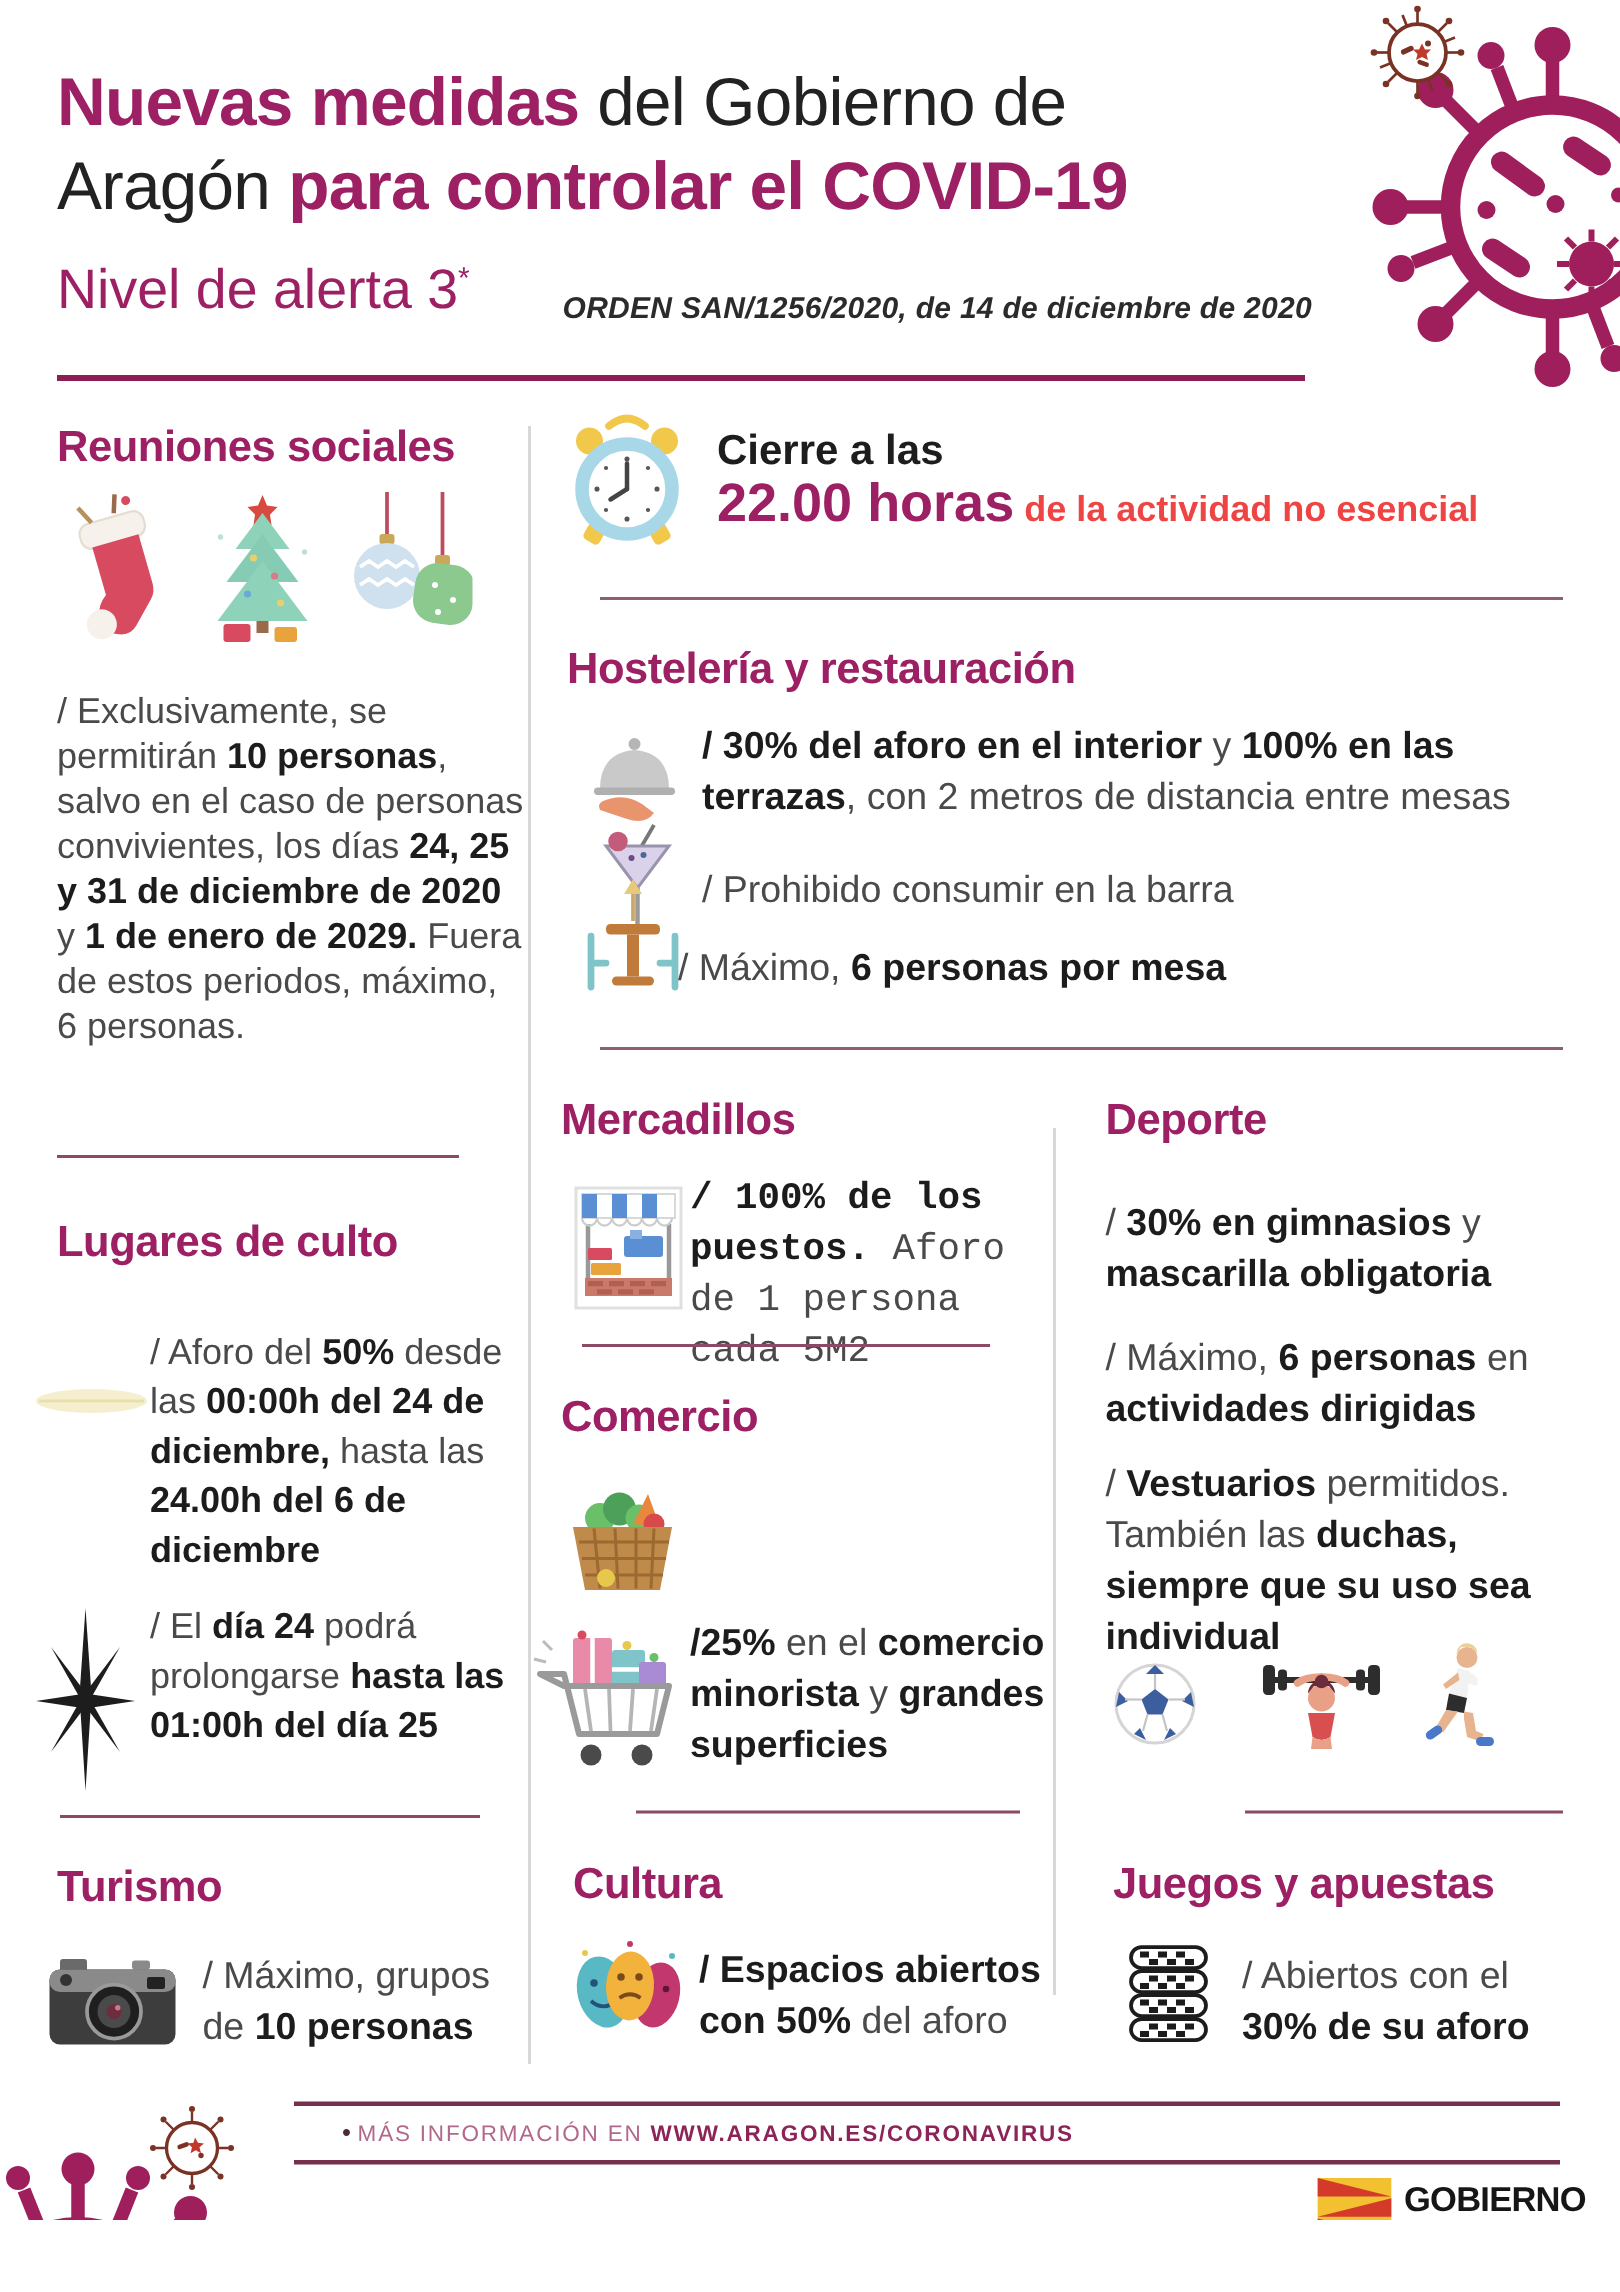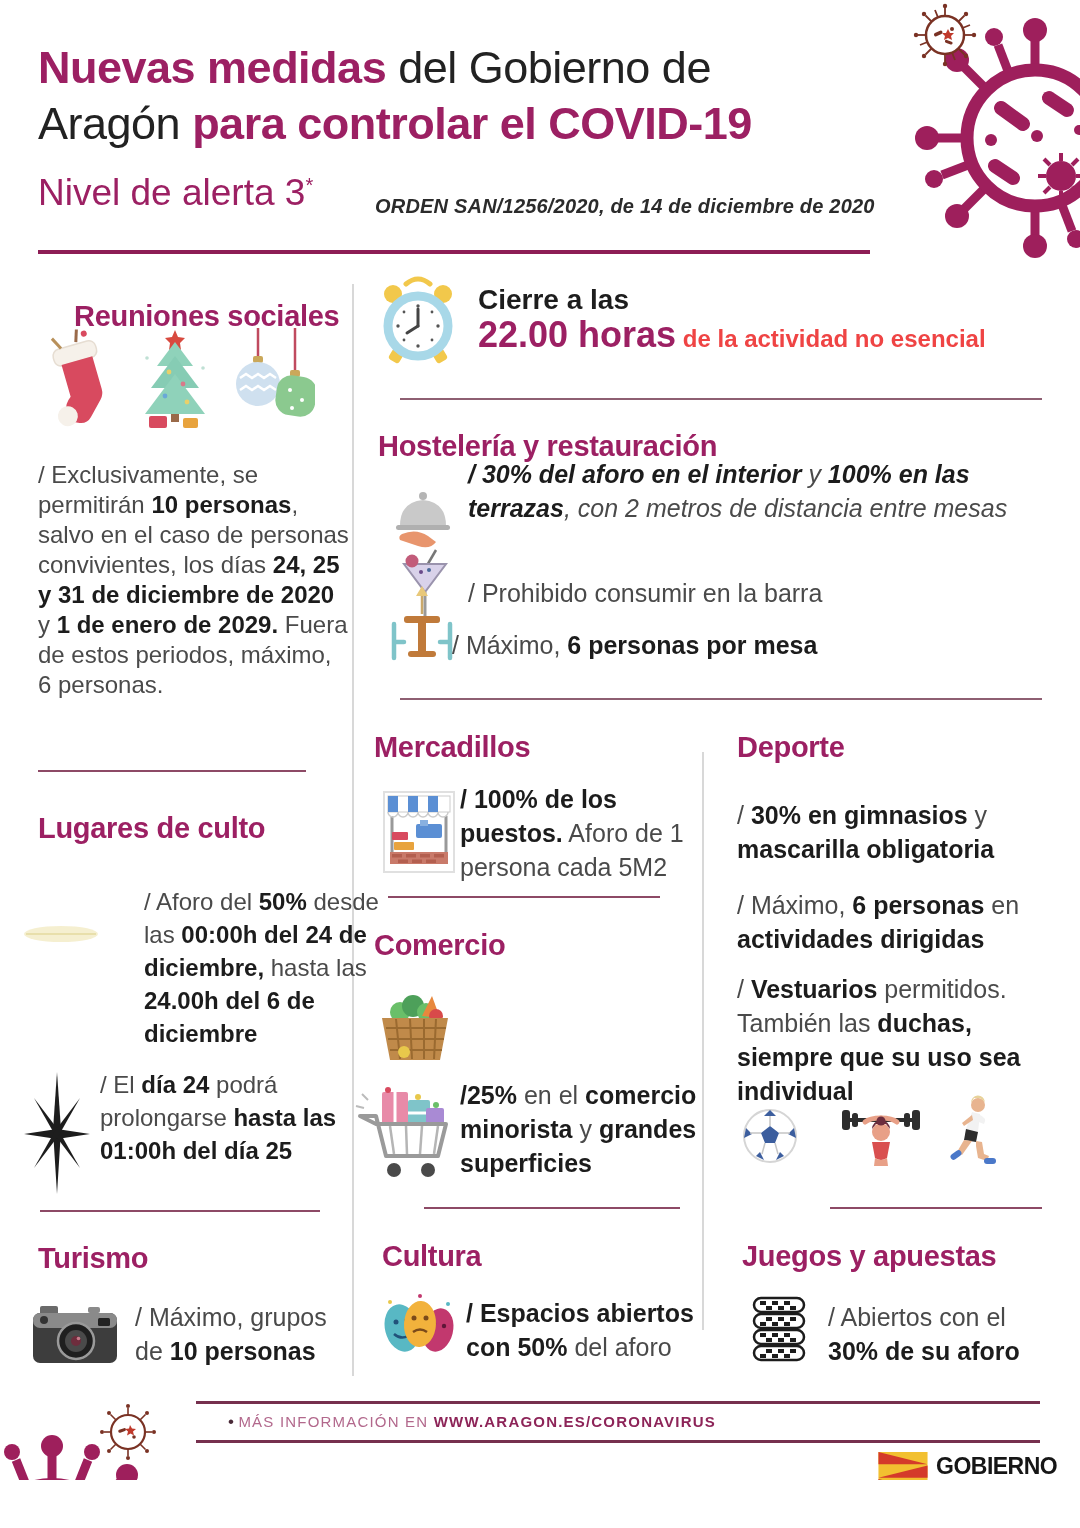--- a/index.html
+++ b/index.html
@@ -138,21 +138,21 @@
   <div class="abs" style="left:38px;top:172px;">
     <span class="alert"><span>Nivel de alerta 3</span><sup>*</sup></span>
   </div>
   <div class="abs order" style="left:375px;top:195px;">ORDEN SAN/1256/2020, de 14 de diciembre de 2020</div>
 
   <div class="abs hdr-rule" style="left:38px;top:250px;width:832px;"></div>
 
   <div class="abs vsep" style="left:352px;top:284px;height:1092px;"></div>
   <div class="abs vsep" style="left:702px;top:752px;height:578px;"></div>
 
-  <div class="abs sec-h" style="left:38px;top:300px;margin-left:36px;">Reuniones sociales</div>
+  <div class="abs sec-h" style="left:38px;top:282px;">Reuniones sociales</div>
 
   <svg class="abs" style="left:35px;top:328px;" width="280" height="112" viewBox="0 0 280 112">
     <g transform="translate(8,6) rotate(-16,40,55)">
       <rect x="20" y="10" width="44" height="17" rx="7" fill="#f6f1ea" stroke="#e6ddd2" stroke-width="1.5"></rect>
       <path d="M26,26 h32 v34 q0,6 -4,10 l-14,14 q-6,6 -14,2 q-10,-4 -8,-15 q1,-7 8,-12 l0,-33 z" fill="#d84a5f"></path>
       <circle cx="18" cy="77" r="10" fill="#f6f1ea"></circle>
       <line x1="30" y1="10" x2="24" y2="-2" stroke="#b8905a" stroke-width="3"></line>
       <line x1="46" y1="8" x2="50" y2="-4" stroke="#9a6a4a" stroke-width="3"></line>
       <circle cx="56" cy="2" r="3" fill="#d84a5f"></circle>
     </g>
@@ -189,21 +189,21 @@
   <div class="abs txt t24" style="left:38px;top:460px;width:312px;"><span>/ Exclusivamente, se permitirán </span><span class="b">10 personas</span><span>, salvo en el caso de personas convivientes, los días </span><span class="b">24, 25 y 31 de diciembre de 2020</span><span> y </span><span class="b">1 de enero de 2029.</span><span> Fuera de estos periodos, máximo, 6 personas.</span></div>
 
   <div class="abs rule-thin" style="left:38px;top:770px;width:268px;"></div>
 
   <div class="abs sec-h" style="left:38px;top:812px;">Lugares de culto</div>
 
   <svg class="abs" style="left:22px;top:920px;" width="78" height="28" viewBox="0 0 78 28">
     <ellipse cx="39" cy="14" rx="37" ry="8" fill="#f3ecc8" opacity="0.85"></ellipse>
     <line x1="4" y1="14" x2="74" y2="14" stroke="#e5dca2" stroke-width="2" opacity="0.8"></line>
   </svg>
-  <div class="abs txt t24b" style="left:100px;top:885px;width:242px;margin-left:44px;"><span>/ Aforo del </span><span class="b">50%</span><span>  desde las </span><span class="b">00:00h del 24 de diciembre,</span><span> hasta las </span><span class="b">24.00h del 6 de diciembre</span></div>
+  <div class="abs txt t24b" style="left:100px;top:885px;width:242px;"><span>/ Aforo del </span><span class="b">50%</span><span>  desde las </span><span class="b">00:00h del 24 de diciembre,</span><span> hasta las </span><span class="b">24.00h del 6 de diciembre</span></div>
 
   <svg class="abs" style="left:22px;top:1072px;" width="70" height="130" viewBox="0 0 70 130">
     <g fill="#1d1d1d">
       <polygon points="35,0 39,58 35,122 31,58"></polygon>
       <polygon points="2,62 35,57 68,62 35,67"></polygon>
       <polygon points="12,26 37,59 58,96 33,63"></polygon>
       <polygon points="58,26 33,59 12,96 37,63"></polygon>
     </g>
   </svg>
   <div class="abs txt t24b" style="left:100px;top:1068px;width:250px;"><span>/ El </span><span class="b">día 24</span><span> podrá prolongarse </span><span class="b">hasta las 01:00h del día 25</span></div>
@@ -253,21 +253,21 @@
   <div class="abs rule" style="left:400px;top:398px;width:642px;"></div>
 
   <div class="abs sec-h" style="left:378px;top:430px;">Hostelería y restauración</div>
 
   <svg class="abs" style="left:392px;top:488px;" width="62" height="62" viewBox="0 0 62 62">
     <circle cx="31" cy="8" r="4" fill="#b5b5b5"></circle>
     <path d="M8,38 Q8,14 31,12 Q54,14 54,38 Z" fill="#c9c9c9"></path>
     <rect x="4" y="37" width="54" height="5" rx="2.5" fill="#b0b0b0"></rect>
     <path d="M10,46 q14,-6 26,2 l8,6 q-6,8 -18,4 l-18,-6 q-2,-4 2,-6 z" fill="#e8956d"></path>
   </svg>
-  <div class="abs txt t25" style="left:468px;top:457px;width:578px;font-style:italic;"><span class="b">/ 30% del aforo en el interior</span><span> y </span><span class="b">100% en las terrazas</span><span>, con 2 metros de distancia entre mesas</span></div>
+  <div class="abs txt t25" style="left:468px;top:480px;width:578px;"><span class="b">/ 30% del aforo en el interior</span><span> y </span><span class="b">100% en las terrazas</span><span>, con 2 metros de distancia entre mesas</span></div>
 
   <svg class="abs" style="left:400px;top:548px;" width="50" height="82" viewBox="0 0 50 82">
     <line x1="36" y1="2" x2="22" y2="26" stroke="#777777" stroke-width="2.5"></line>
     <polygon points="4,16 46,16 25,44" fill="#d9d2ea" stroke="#9a93ad" stroke-width="2"></polygon>
     <circle cx="12" cy="13" r="6.5" fill="#c25c7a"></circle>
     <circle cx="21" cy="24" r="2" fill="#6a4a8a"></circle>
       <circle cx="29" cy="22" r="2" fill="#4a6a9a"></circle>
     <line x1="25" y1="44" x2="25" y2="70" stroke="#9a9a9a" stroke-width="3"></line>
     <line x1="12" y1="73" x2="38" y2="73" stroke="#9a9a9a" stroke-width="3" stroke-linecap="round"></line>
   </svg>
@@ -311,21 +311,21 @@
         <rect x="10" y="64" width="10" height="3.5"></rect>
           <rect x="24" y="64" width="10" height="3.5"></rect>
           <rect x="38" y="64" width="10" height="3.5"></rect>
           <rect x="52" y="64" width="10" height="3.5"></rect>
         <rect x="16" y="69.5" width="10" height="3.5"></rect>
           <rect x="30" y="69.5" width="10" height="3.5"></rect>
           <rect x="44" y="69.5" width="10" height="3.5"></rect>
       </g>
     </g>
   </svg>
-  <div class="abs txt t25" style="left:460px;top:782px;width:242px;"><span class="b">/ 100% de los puestos.</span><span> Aforo de 1 persona cada 5M2</span></div>
+  <div class="abs txt t25" style="left:460px;top:782px;width:242px;font-family:Liberation Mono, monospace;"><span class="b">/ 100% de los puestos.</span><span> Aforo de 1 persona cada 5M2</span></div>
 
   <div class="abs rule-thin" style="left:388px;top:896px;width:272px;"></div>
 
   <div class="abs sec-h" style="left:374px;top:929px;">Comercio</div>
 
   <svg class="abs" style="left:376px;top:986px;" width="78" height="80" viewBox="0 0 78 80">
     <path d="M20,32 A20,18 0 0 1 58,32" fill="none" stroke="#a97c3f" stroke-width="4"></path>
     <circle cx="24" cy="26" r="10" fill="#6abf69"></circle>
     <circle cx="37" cy="20" r="11" fill="#4da05a"></circle>
     <circle cx="50" cy="26" r="9" fill="#6abf69"></circle>

